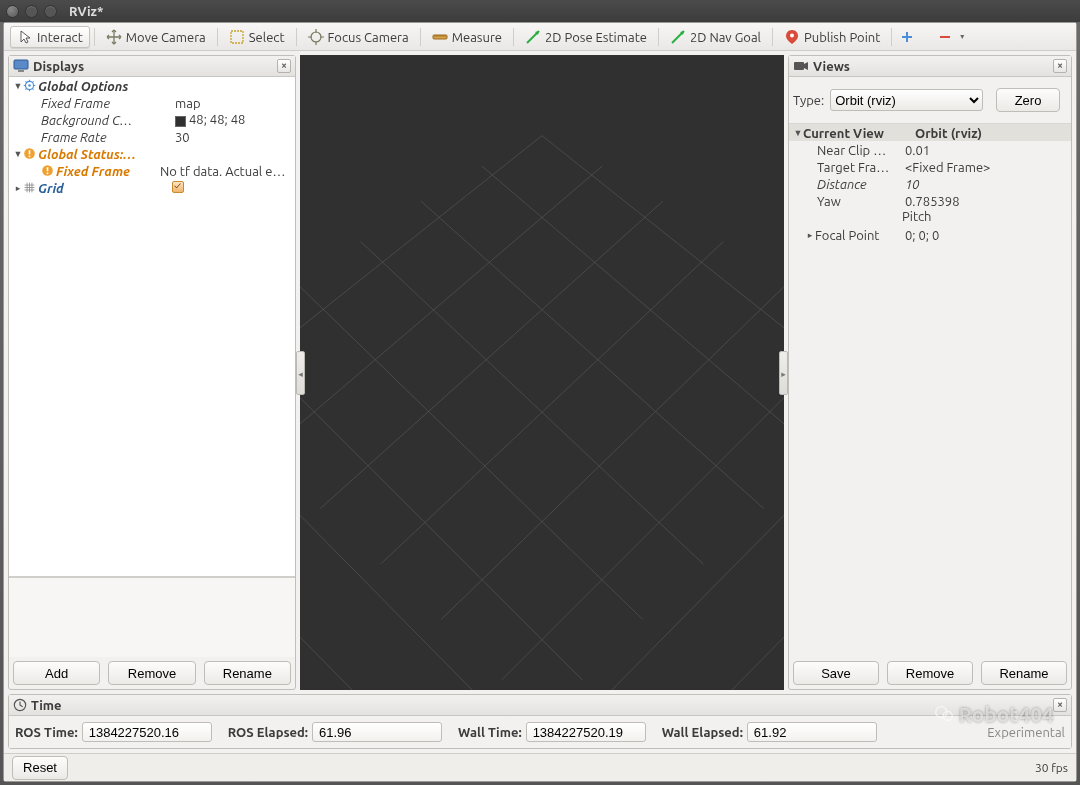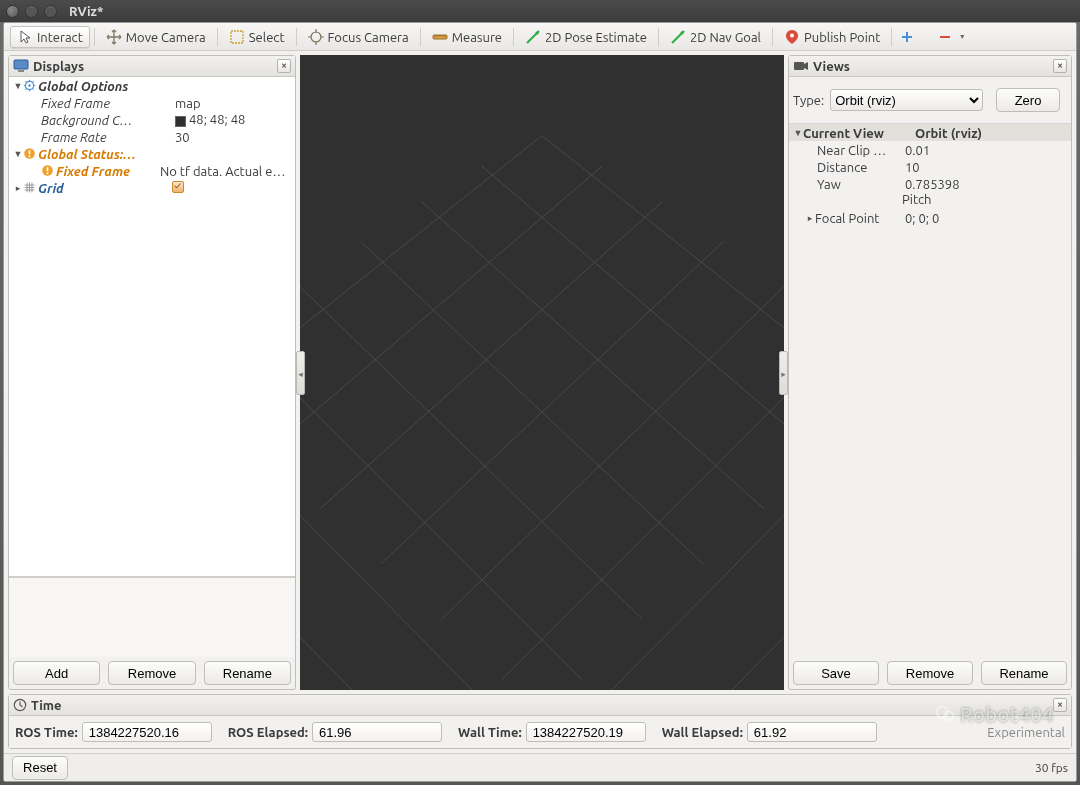--- a/index.html
+++ b/index.html
@@ -56,21 +56,21 @@
   .time-body label { margin-right: 4px; font-weight: bold;}
   .time-body input { width: 130px; height: 20px; border: 1px solid #bfbdb8; border-radius: 3px; background: linear-gradient(#ffffff,#f3f1ee); padding: 0 6px; margin-right: 16px; font-size: 13px;}
   .bottom-bar { height: 28px; display: flex; align-items: center; padding: 0 8px; border-top: 1px solid #d0cec9; background: #efeeeb;}
   .bottom-bar .btn { flex: 0 0 auto; width: 56px; margin: 0;}
   .fps { margin-left: auto; font-size: 12px; }
   .swatch { display:inline-block; width:11px; height:11px; background:#303030; border:1px solid #666; vertical-align:middle; margin-right:3px;}
   .chk { display:inline-block; width:12px; height:12px; background:linear-gradient(#fbe6c8,#f0b36a); border:1px solid #c98a2e; border-radius:2px; position:relative;}
   .chk::after{content:"✓"; font-size:10px; color:#7a3c00; position:absolute; top:-2px; left:1px;}
   svg { display:block; }
   .watermark { position: absolute; right: 22px; bottom: 52px; color: rgba(255,255,255,0.55); font-size: 20px; font-weight: 500; letter-spacing: .5px; pointer-events:none; text-shadow: 0 0 3px rgba(0,0,0,0.4);}
-  .watermark .wchat { display:inline-flex; align-items:center; }
+  .watermark .wchat { display:inline-flex; align-items:center;font-weight:bold; }
 </style>
 </head>
 <body>
 
 <div class="titlebar">
   <span class="winbtn close"></span>
   <span class="winbtn"></span>
   <span class="winbtn"></span>
   <span style="margin-left:6px;">RViz*</span>
 </div>
@@ -300,20 +300,24 @@
           <div class="row hdr">
             <span class="tree-disclose">▼</span>
             <span class="c1">Current View</span>
             <span class="c2">Orbit (rviz)</span>
           </div>
           <div class="row" style="padding-left:28px;">
               <span class="c1" style="width:84px;">Near Clip …</span>
               <span class="c2">0.01</span>
             </div>
           <div class="row" style="padding-left:28px;">
+              <span class="c1" style="width:84px;">Target Fra…</span>
+              <span class="c2">&lt;Fixed Frame&gt;</span>
+            </div>
+          <div class="row" style="padding-left:28px;font-style:italic;">
               <span class="c1" style="width:84px;">Distance</span>
               <span class="c2">10</span>
             </div>
           <div class="row" style="padding-left:28px;">
               <span class="c1" style="width:84px;">Yaw</span>
               <span class="c2">0.785398</span>
             </div>
           <div class="row" style="padding-left:28px;flex-direction:column;">
               <span class="c1" style="width:84px;">Pitch</span>
               <span class="c2">0.785398</span>

